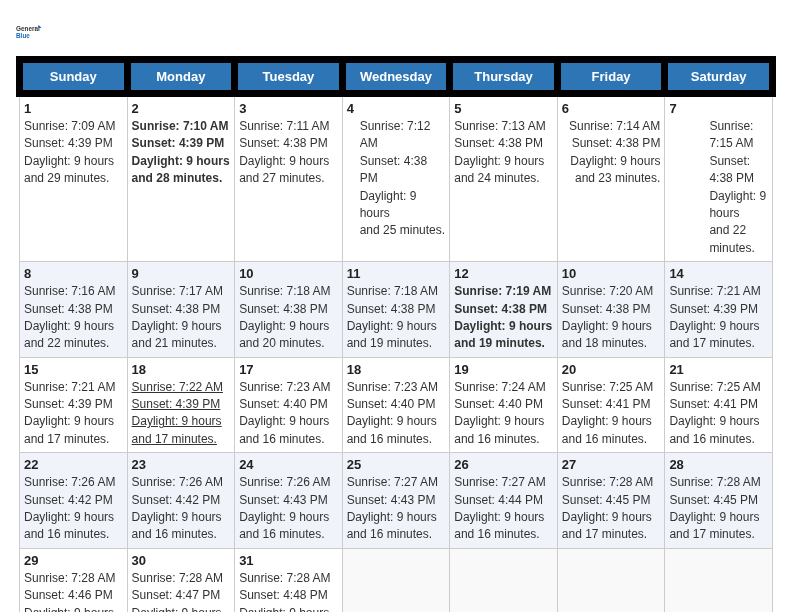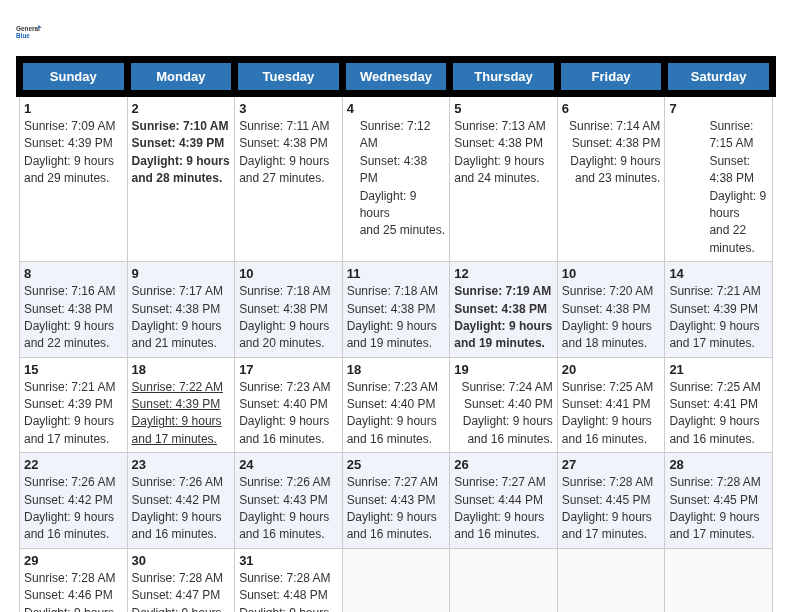--- a/index.html
+++ b/index.html
@@ -235,21 +235,21 @@
         </td>
         <td>
           <span class="day-num">18</span>
           <div class="day-info" style="white-space: pre-line;">Sunrise: 7:23 AM
 Sunset: 4:40 PM
 Daylight: 9 hours
 and 16 minutes.</div>
         </td>
         <td>
           <span class="day-num">19</span>
-          <div class="day-info" style="white-space: pre-line; text-align: right;">Sunrise: 7:24 AM
+          <div class="day-info" style="white-space: pre-line;">Sunrise: 7:24 AM
 Sunset: 4:40 PM
 Daylight: 9 hours
 and 16 minutes.</div>
         </td>
         <td>
           <span class="day-num">20</span>
           <div class="day-info" style="white-space: pre-line;">Sunrise: 7:25 AM
 Sunset: 4:41 PM
 Daylight: 9 hours
 and 16 minutes.</div>

